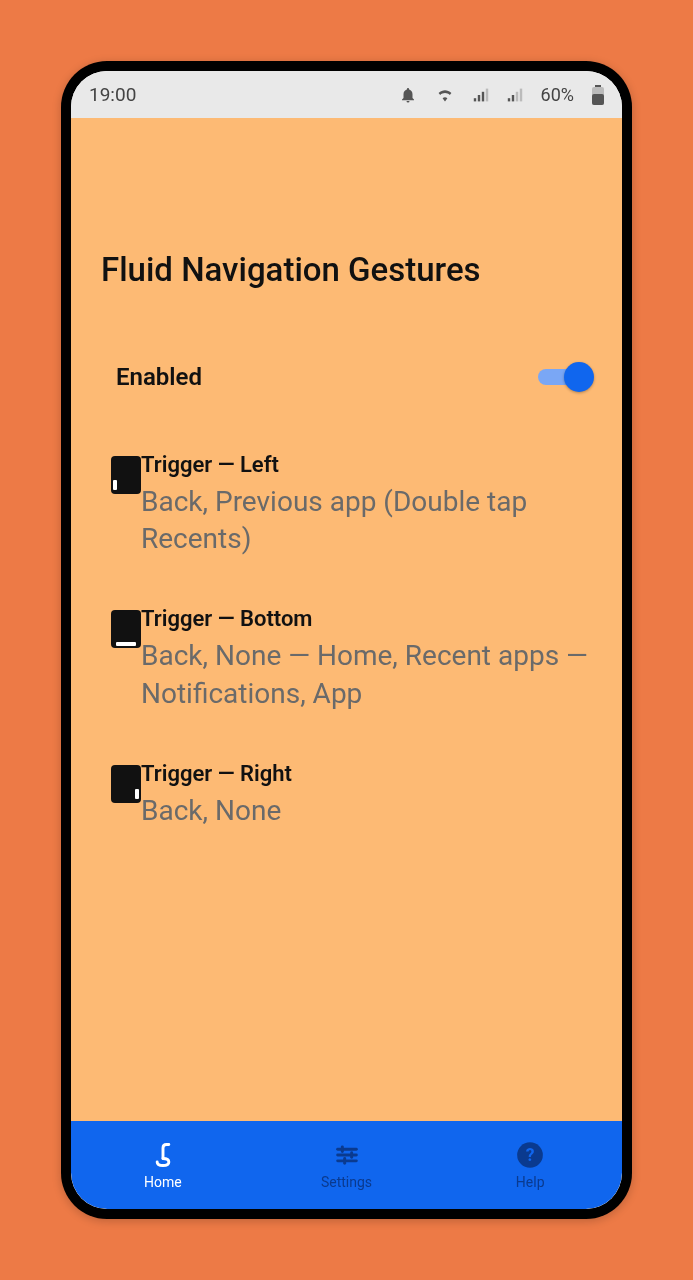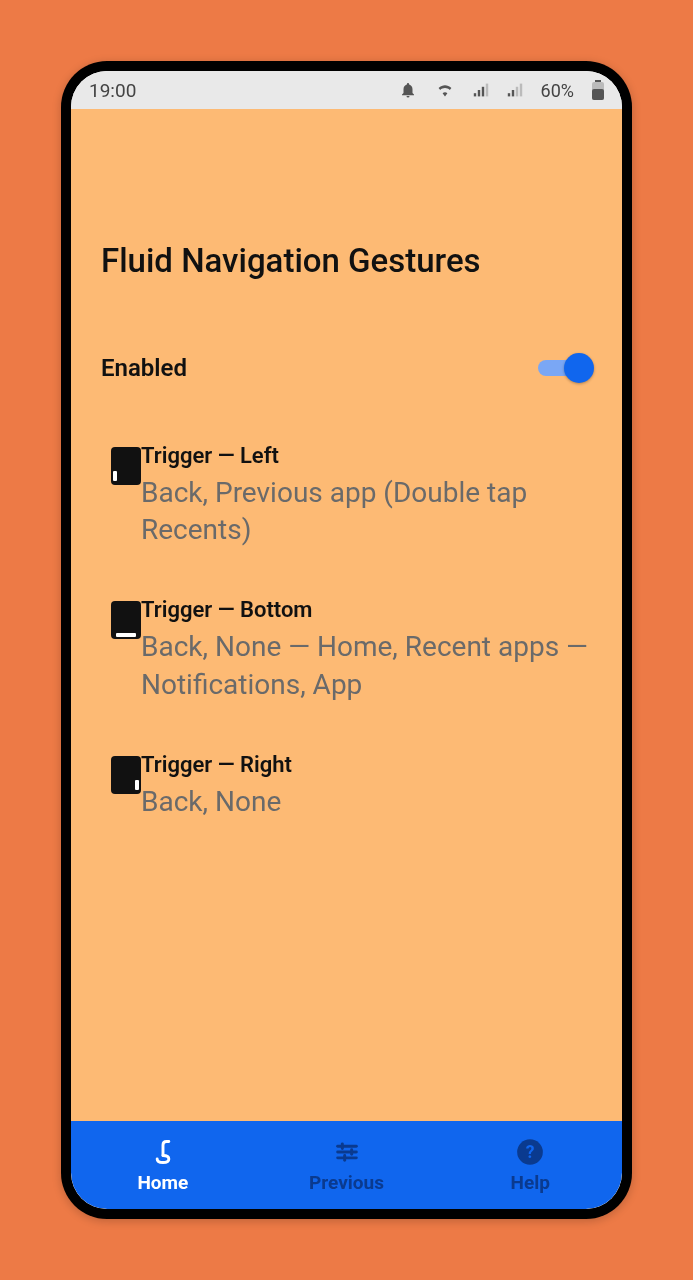--- a/index.html
+++ b/index.html
@@ -24,21 +24,21 @@
   .screen {
     width: 100%;
     height: 100%;
     background: #fff;
     border-radius: 36px;
     overflow: hidden;
     display: flex;
     flex-direction: column;
   }
   .status-bar {
-    height: 38px;
+    height: 47px;
     background: #e9e9e9;
     display: flex;
     align-items: center;
     justify-content: space-between;
     padding: 0 18px;
     color: #444;
     font-size: 19px;
   }
   .status-right {
     display: flex;
@@ -62,20 +62,21 @@
   .enable-row {
     display: flex;
     align-items: center;
     justify-content: space-between;
     margin-top: 72px;
   }
   .enable-label {
     font-size: 24px;
     font-weight: 600;
     color: #111;
+    margin-left: 15px;
   }
   .switch {
     position: relative;
     width: 54px;
     height: 30px;
   }
   .switch-track {
     position: absolute;
     top: 7px;
     left: 0;
@@ -162,21 +163,21 @@
   .nav-item {
     flex: 1;
     display: flex;
     flex-direction: column;
     align-items: center;
     justify-content: center;
     gap: 4px;
     color: #0a3a8f;
   }
   .nav-item.active { color: #fff; }
-  .nav-label { font-size: 19px; font-weight: 700; }
+  .nav-label { font-size: 14px; font-weight: 400; }
   .nav-icon { height: 30px; display: flex; align-items: center; justify-content: center; }
 </style>
 </head>
 <body>
 
 <div class="device">
   <div class="screen">
 
     <div class="status-bar">
       <span>19:00</span>
@@ -272,21 +273,21 @@
         <div class="nav-icon">
           <svg width="28" height="28" viewBox="0 0 24 24" fill="none" stroke="#0a3a8f" stroke-width="2.5" stroke-linecap="round">
               <line x1="4" y1="7" x2="20" y2="7"></line>
               <line x1="4" y1="12" x2="20" y2="12"></line>
               <line x1="4" y1="17" x2="20" y2="17"></line>
               <line x1="8" y1="5" x2="8" y2="9"></line>
               <line x1="16" y1="10" x2="16" y2="14"></line>
               <line x1="10" y1="15" x2="10" y2="19"></line>
             </svg>
         </div>
-        <span class="nav-label">Previous</span>
+        <span class="nav-label">Settings</span>
       </div>
       <div class="nav-item">
         <div class="nav-icon">
           <svg width="28" height="28" viewBox="0 0 24 24" fill="#0a3a8f">
               <circle cx="12" cy="12" r="11"></circle>
               <text x="12" y="17" text-anchor="middle" font-size="15" font-weight="bold" fill="#1066ee">?</text>
             </svg>
         </div>
         <span class="nav-label">Help</span>
       </div>

